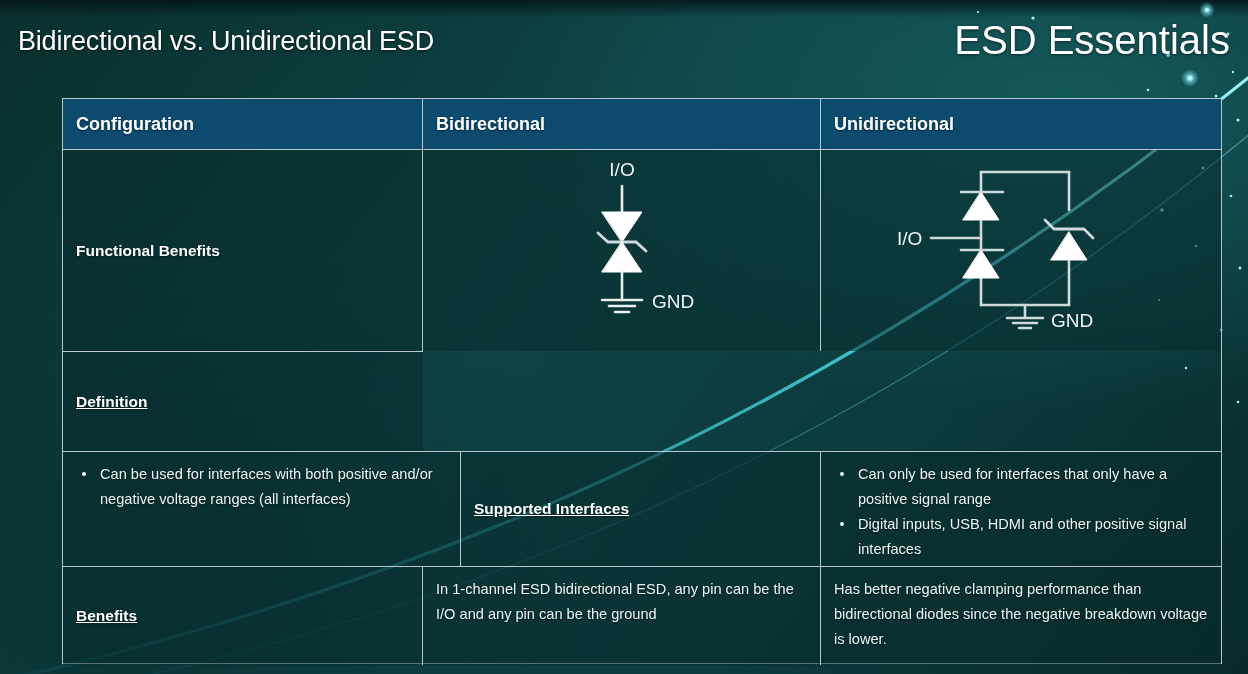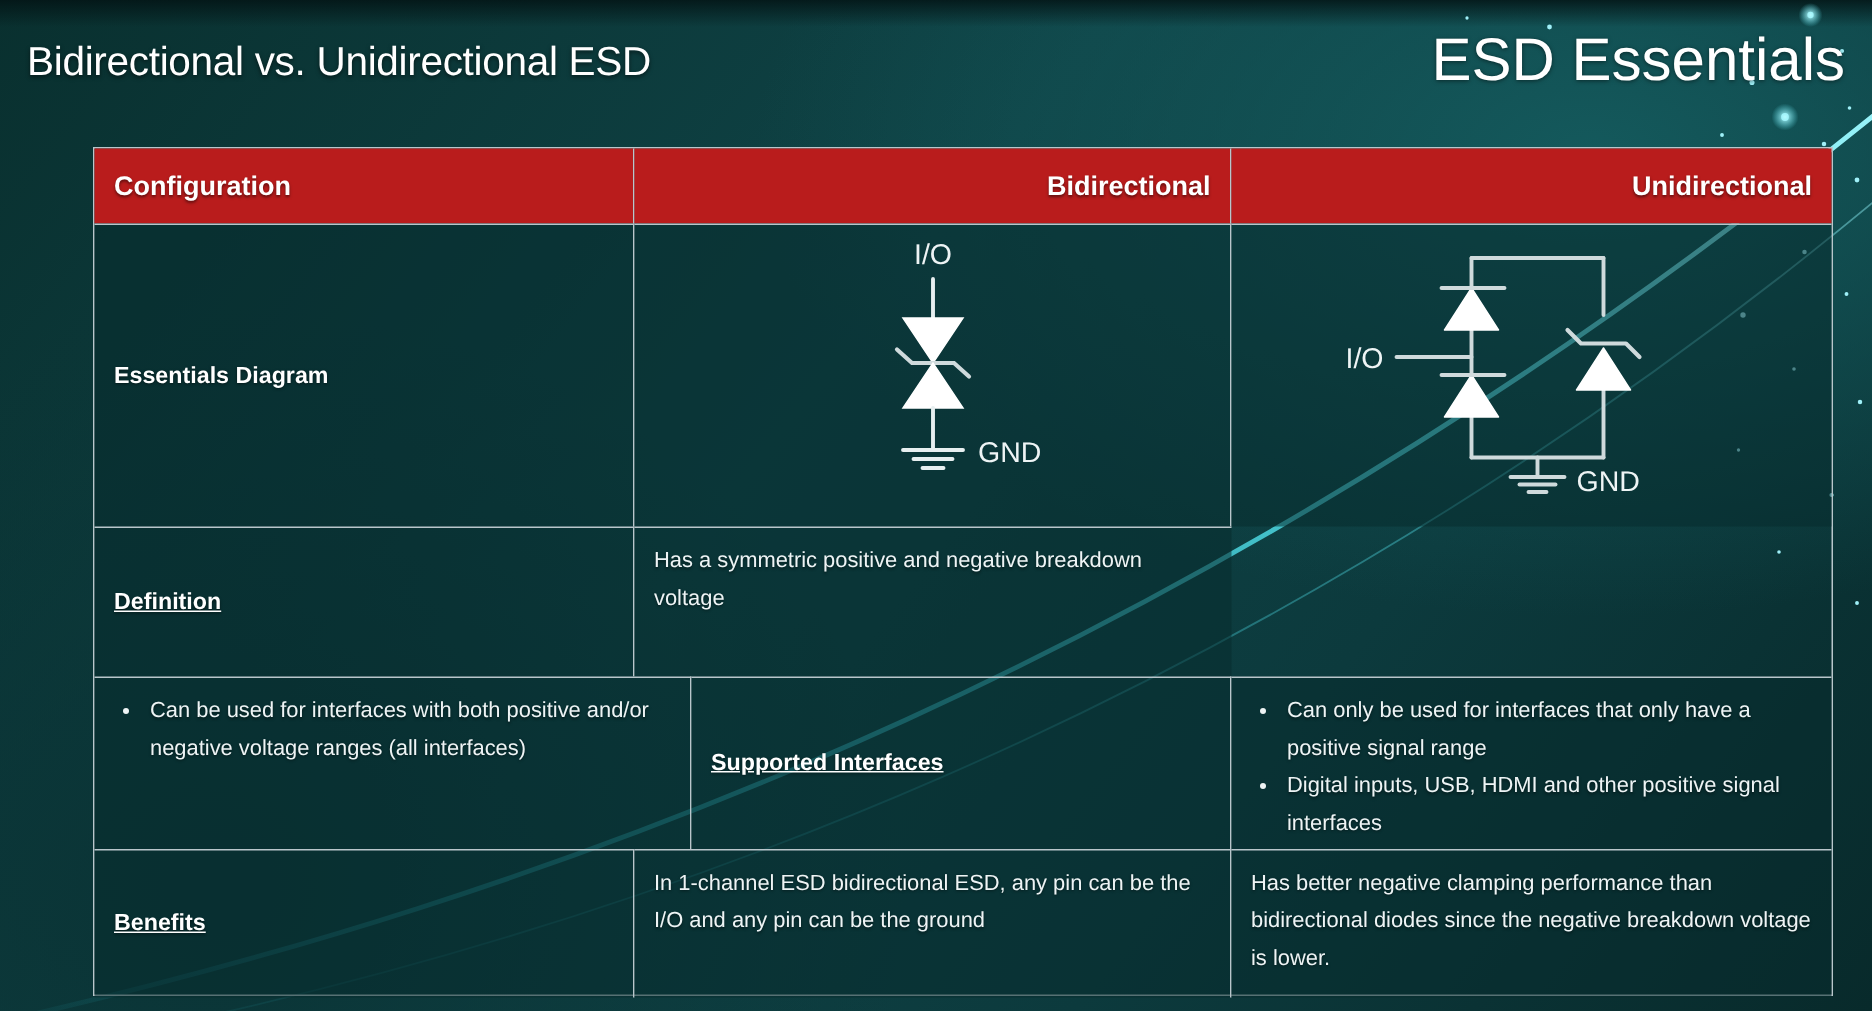--- a/index.html
+++ b/index.html
@@ -82,27 +82,27 @@
     position: relative;
     padding: 10px 13px;
   }
   .col-0 { width: 360px; flex: 0 0 360px; }
   .col-1 { width: 398px; flex: 0 0 398px; }
   .col-2 { width: 400px; flex: 0 0 400px; }
 
   
   .row-head { height: 50px; flex: 0 0 50px; }
   .row-head .cell {
-    background: #b91c1c;
+    background: #0c4a6e;
     display: flex;
     align-items: center;
     border-right: 1.5px solid #b9c6cb;
   }
   .row-head .cell:last-child { border-right: none; }
-  .row-head .col-1, .row-head .col-2 { justify-content: flex-end; }
+  .row-head .col-1, .row-head .col-2 { justify-content: flex-start; }
   .head-label {
     font-size: 18px;
     font-weight: 700;
     color: #ffffff;
     text-shadow: 0 1px 2px rgba(0,0,0,.5);
   }
 
   
   .row-body .cell {
     background: rgba(7, 44, 46, 0.55);
@@ -229,21 +229,21 @@
     </div>
     <div class="cell col-1">
       <span class="head-label">Bidirectional</span>
     </div>
     <div class="cell col-2">
       <span class="head-label">Unidirectional</span>
     </div>
   </div>
 
   <div class="row row-body row-diagram">
-    <div class="cell col-0 row-label">Essentials Diagram</div>
+    <div class="cell col-0 row-label">Functional Benefits</div>
 
     <div class="cell col-1 diagram-cell">
       <svg width="200" height="190" viewBox="0 0 200 190" aria-hidden="true">
         <g stroke="#e7eff0" stroke-width="2.6" fill="none" stroke-linecap="round">
 
           <line x1="100" y1="36" x2="100" y2="62"></line>
 
           <polygon points="80,62 120,62 100,92" fill="#ffffff" stroke="#ffffff" stroke-width="1"></polygon>
 
           <path d="M 76 83 L 86 92 L 114 92 L 124 101" stroke="#cfdadc" stroke-width="2.8" fill="none"></path>
@@ -290,23 +290,20 @@
           <line x1="128" y1="178" x2="140" y2="178"></line>
         </g>
         <text x="6" y="95" fill="#eef4f5" font-family="Liberation Sans, sans-serif" font-size="19">I/O</text>
         <text x="160" y="177" fill="#eef4f5" font-family="Liberation Sans, sans-serif" font-size="19">GND</text>
       </svg>
     </div>
   </div>
 
   <div class="row row-body row-def">
     <div class="cell col-0 row-label">Definition</div>
-    <div class="cell col-1">
-      <div class="body-text">Has a symmetric positive and negative breakdown voltage</div>
-    </div>
   </div>
 
   <div class="row row-body row-iface">
     <div class="cell col-1">
       <ul class="bullets">
         <li>Can be used for interfaces with both positive and/or negative voltage ranges (all interfaces)</li>
       </ul>
     </div>
     <div class="cell col-0 row-label">Supported Interfaces</div>
     <div class="cell col-2">

